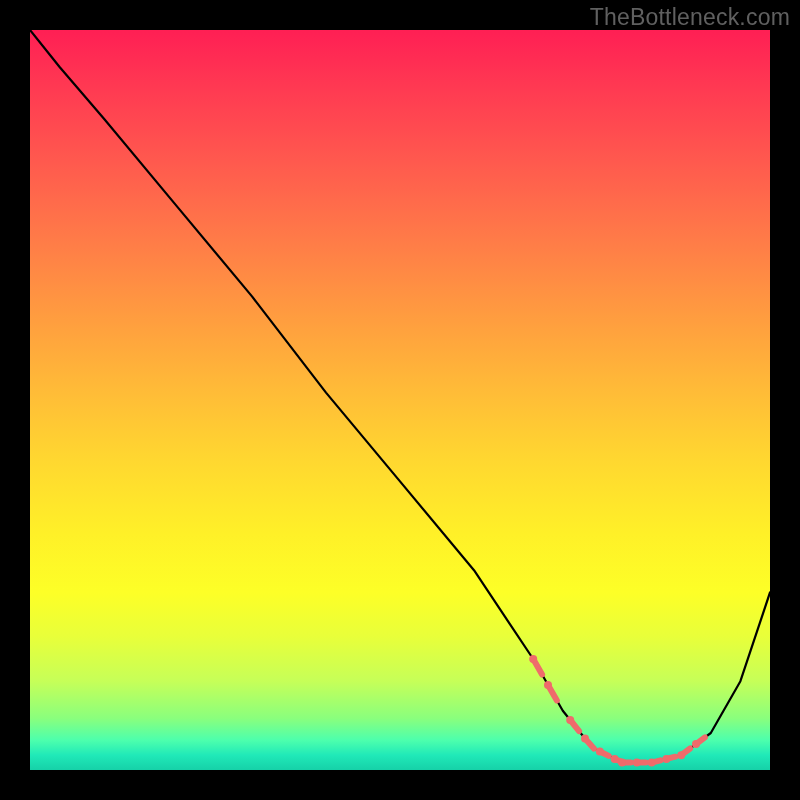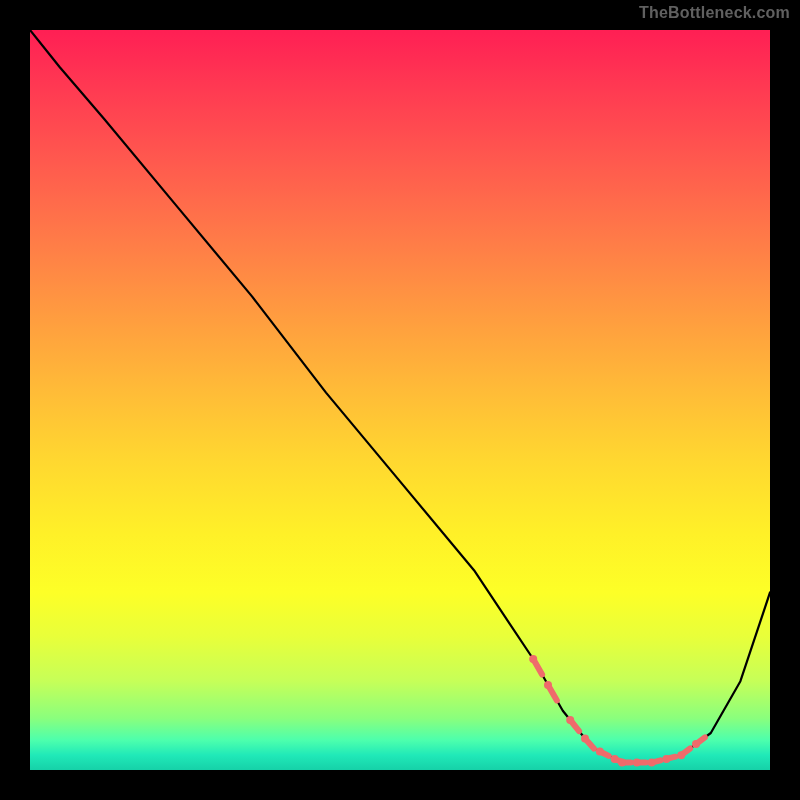--- a/index.html
+++ b/index.html
@@ -15,22 +15,22 @@
     position: relative;
     width: 800px;
     height: 800px;
     background: #000;
   }
   .watermark {
     position: absolute;
     top: 4px;
     right: 10px;
     color: #606060;
-    font-size: 16px;
-    font-weight: 700;
+    font-size: 23px;
+    font-weight: 400;
     letter-spacing: 0.2px;
     z-index: 10;
   }
   .plot-area {
     position: absolute;
     left: 30px;
     top: 30px;
     width: 740px;
     height: 740px;
     overflow: hidden;

